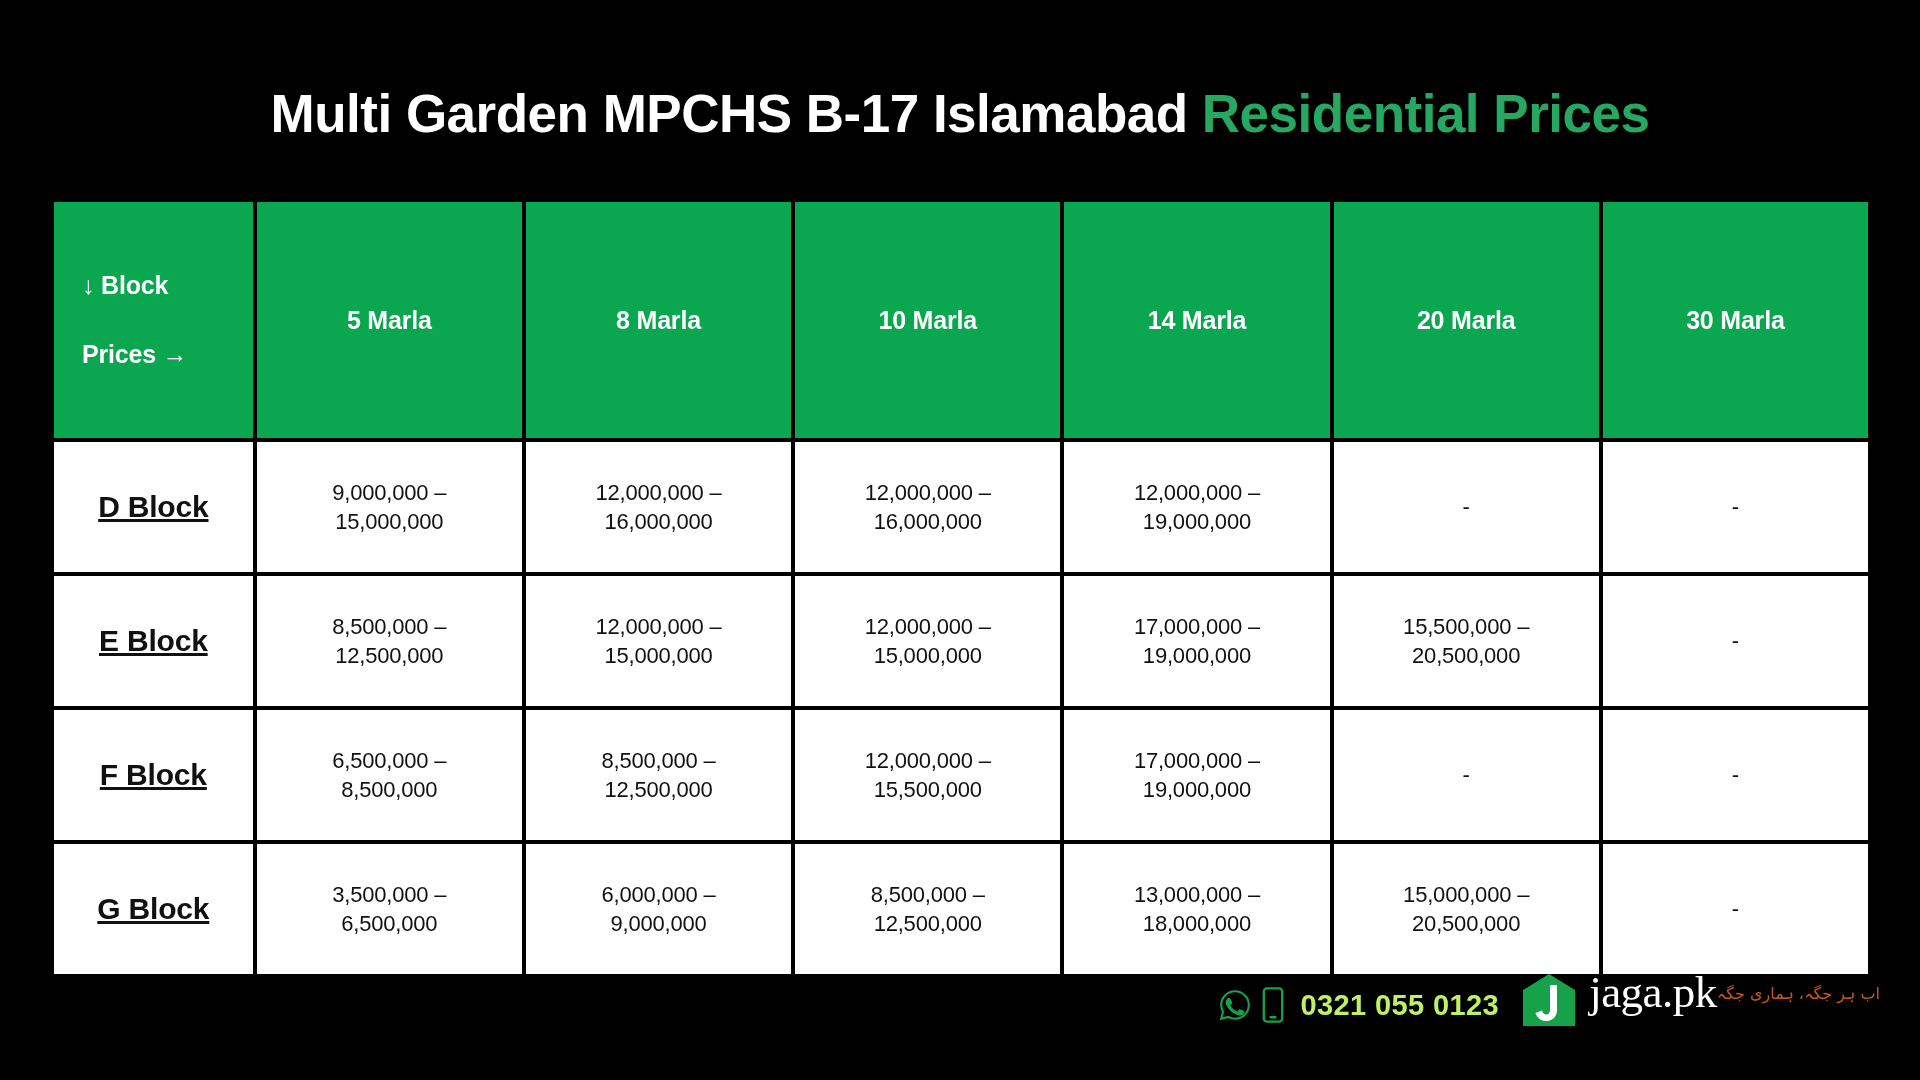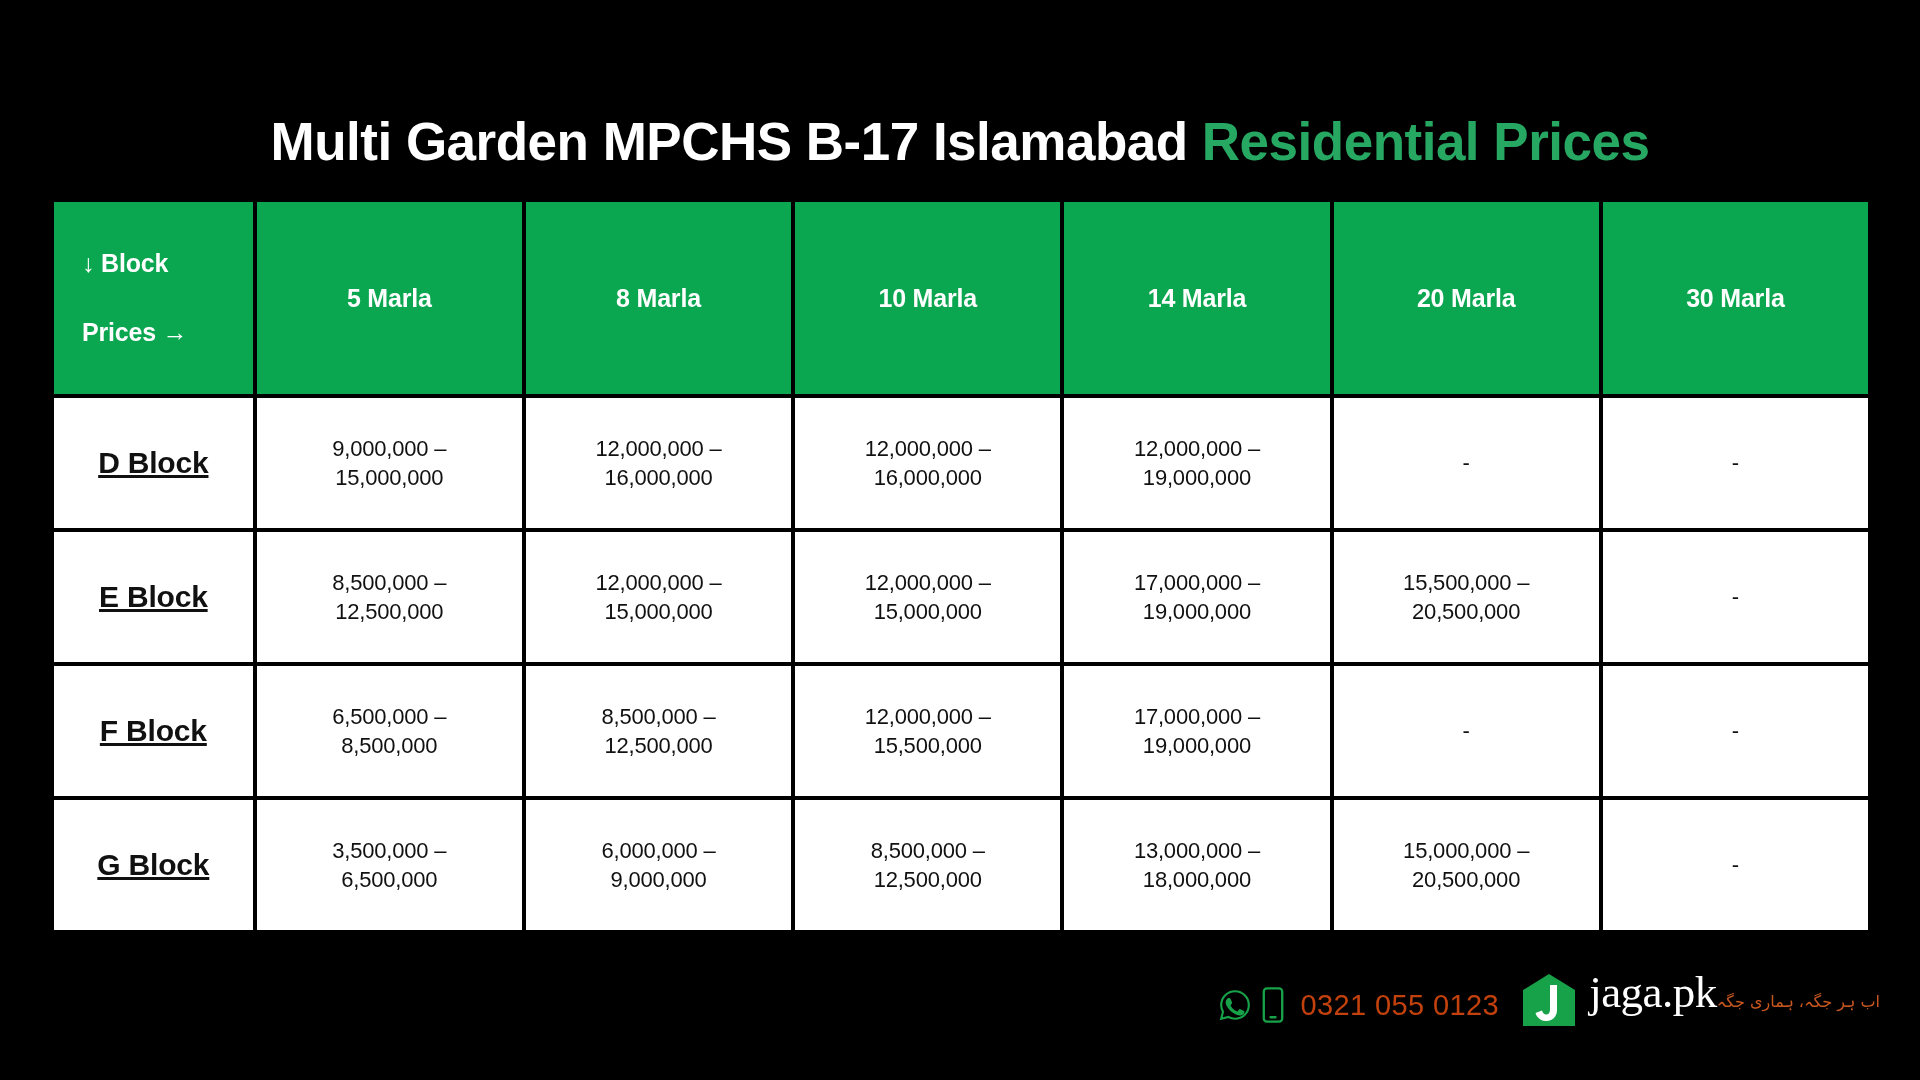--- a/index.html
+++ b/index.html
@@ -13,21 +13,20 @@
     position: relative;
     width: 1920px; height: 1080px;
     background: #000000;
   }
 
   
   .title-wrap {
     position: absolute;
     top: 84px; left: 0; width: 1920px;
     text-align: center;
-    margin-top: 28px;
   }
   .title {
     font-size: 53px;
     font-weight: 700;
     letter-spacing: -0.5px;
     line-height: 1.15;
     white-space: nowrap;
   }
   .title .t-white { color: #ffffff; }
   .title .t-green { color: #27A862; }
@@ -46,21 +45,21 @@
     table-layout: fixed;
   }
   table.price-table col.c-block { width: 194px; }
   table.price-table col.c-size  { width: 259px; }
 
   thead th {
     background: #0BA750;
     color: #ffffff;
     font-size: 25px;
     font-weight: 700;
-    height: 192px;
+    height: 236px;
     vertical-align: middle;
     text-align: center;
     letter-spacing: -0.2px;
   }
   thead th.corner-head {
     text-align: left;
     padding-left: 28px;
     vertical-align: middle;
     line-height: 1.0;
   }
@@ -112,22 +111,22 @@
     right: 0; top: 0;
     height: 100px;
     display: flex;
     align-items: center;
     gap: 0px;
   }
   .wa-icon { margin-right: 10px; display: flex; align-items: center; }
   .ph-icon { margin-right: 16px; display: flex; align-items: center; }
   .phone-number {
     font-size: 29px;
-    font-weight: 400;
-    color: #c2410c;
+    font-weight: 700;
+    color: #bef264;
     letter-spacing: 0.4px;
     white-space: nowrap;
     margin-right: 22px;
   }
   .logo-block {
     display: flex;
     align-items: flex-start;
     position: relative;
     top: -4px;
   }
@@ -138,21 +137,21 @@
     font-size: 45px;
     color: #ffffff;
     line-height: 1.0;
     letter-spacing: -0.5px;
   }
   .logo-tagline {
     font-family: "DejaVu Sans", sans-serif;
     font-size: 16px;
     color: #C8561F;
     direction: rtl;
-    margin-top: 22px;
+    margin-top: 14px;
     letter-spacing: 0px;
   }
 </style>
 </head>
 <body>
 
 <div class="page">
 
   <div class="title-wrap">
     <div class="title">

